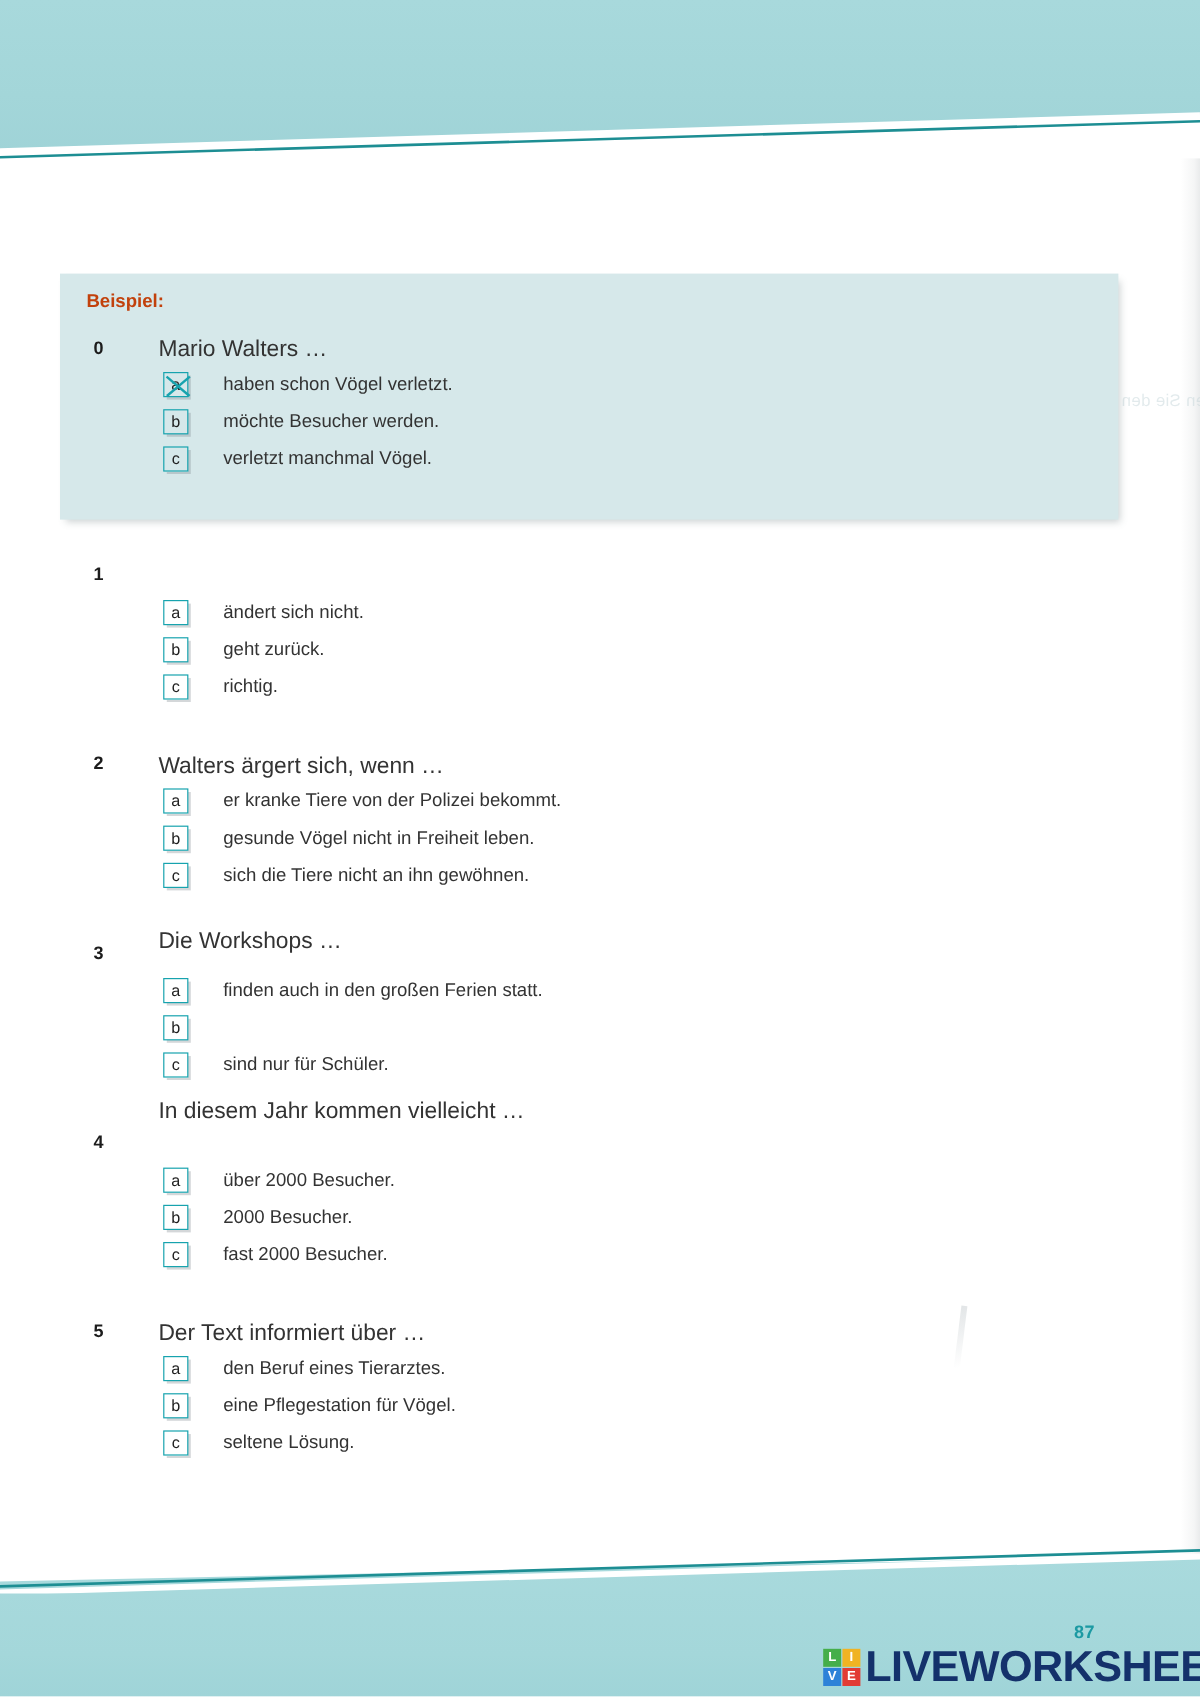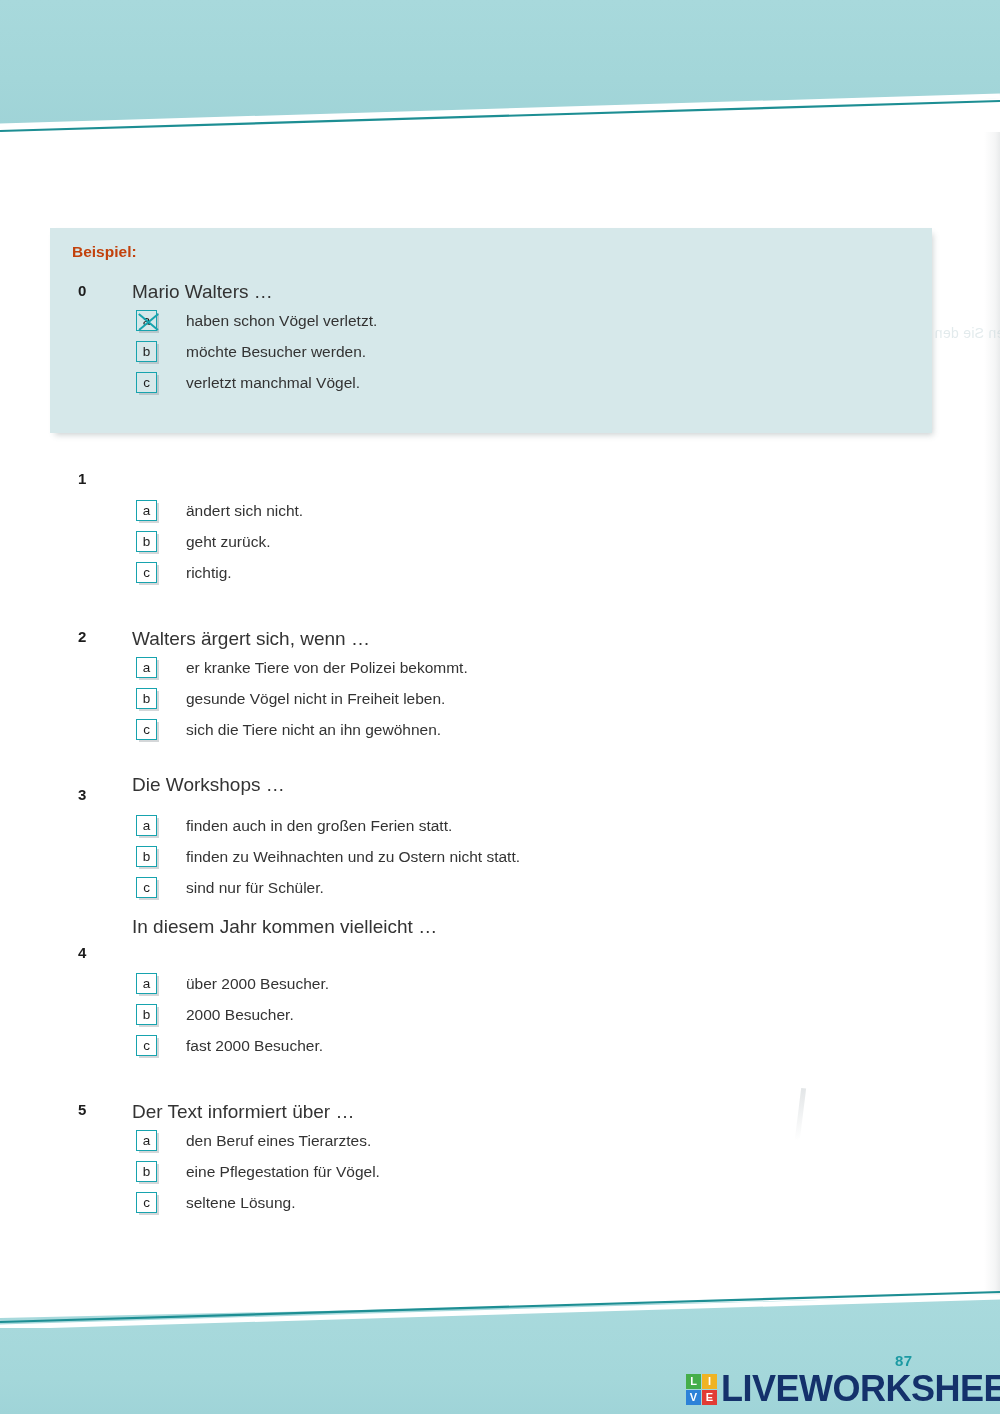--- a/index.html
+++ b/index.html
@@ -279,21 +279,20 @@
   </div>
 
   <div class="q-num" style="left:78px; top:786px;">3</div>
   <div class="q-stem" style="left:132px; top:754px;margin-top:20px;">Die Workshops …</div>
   <div class="opt" style="left:136px; top:815px;">
     <div class="opt-box">a</div>
     <div class="opt-text">finden auch in den großen Ferien statt.</div>
   </div>
   <div class="opt" style="left:136px; top:846px;">
     <div class="opt-box">b</div>
-    <div class="opt-text">finden zu Weihnachten und zu Ostern nicht statt.</div>
   </div>
   <div class="opt" style="left:136px; top:877px;">
     <div class="opt-box">c</div>
     <div class="opt-text">sind nur für Schüler.</div>
   </div>
 
   <div class="q-num" style="left:78px; top:944px;">4</div>
   <div class="q-stem" style="left:132px; top:916px;">In diesem Jahr kommen vielleicht …</div>
   <div class="opt" style="left:136px; top:973px;">
     <div class="opt-box">a</div>

